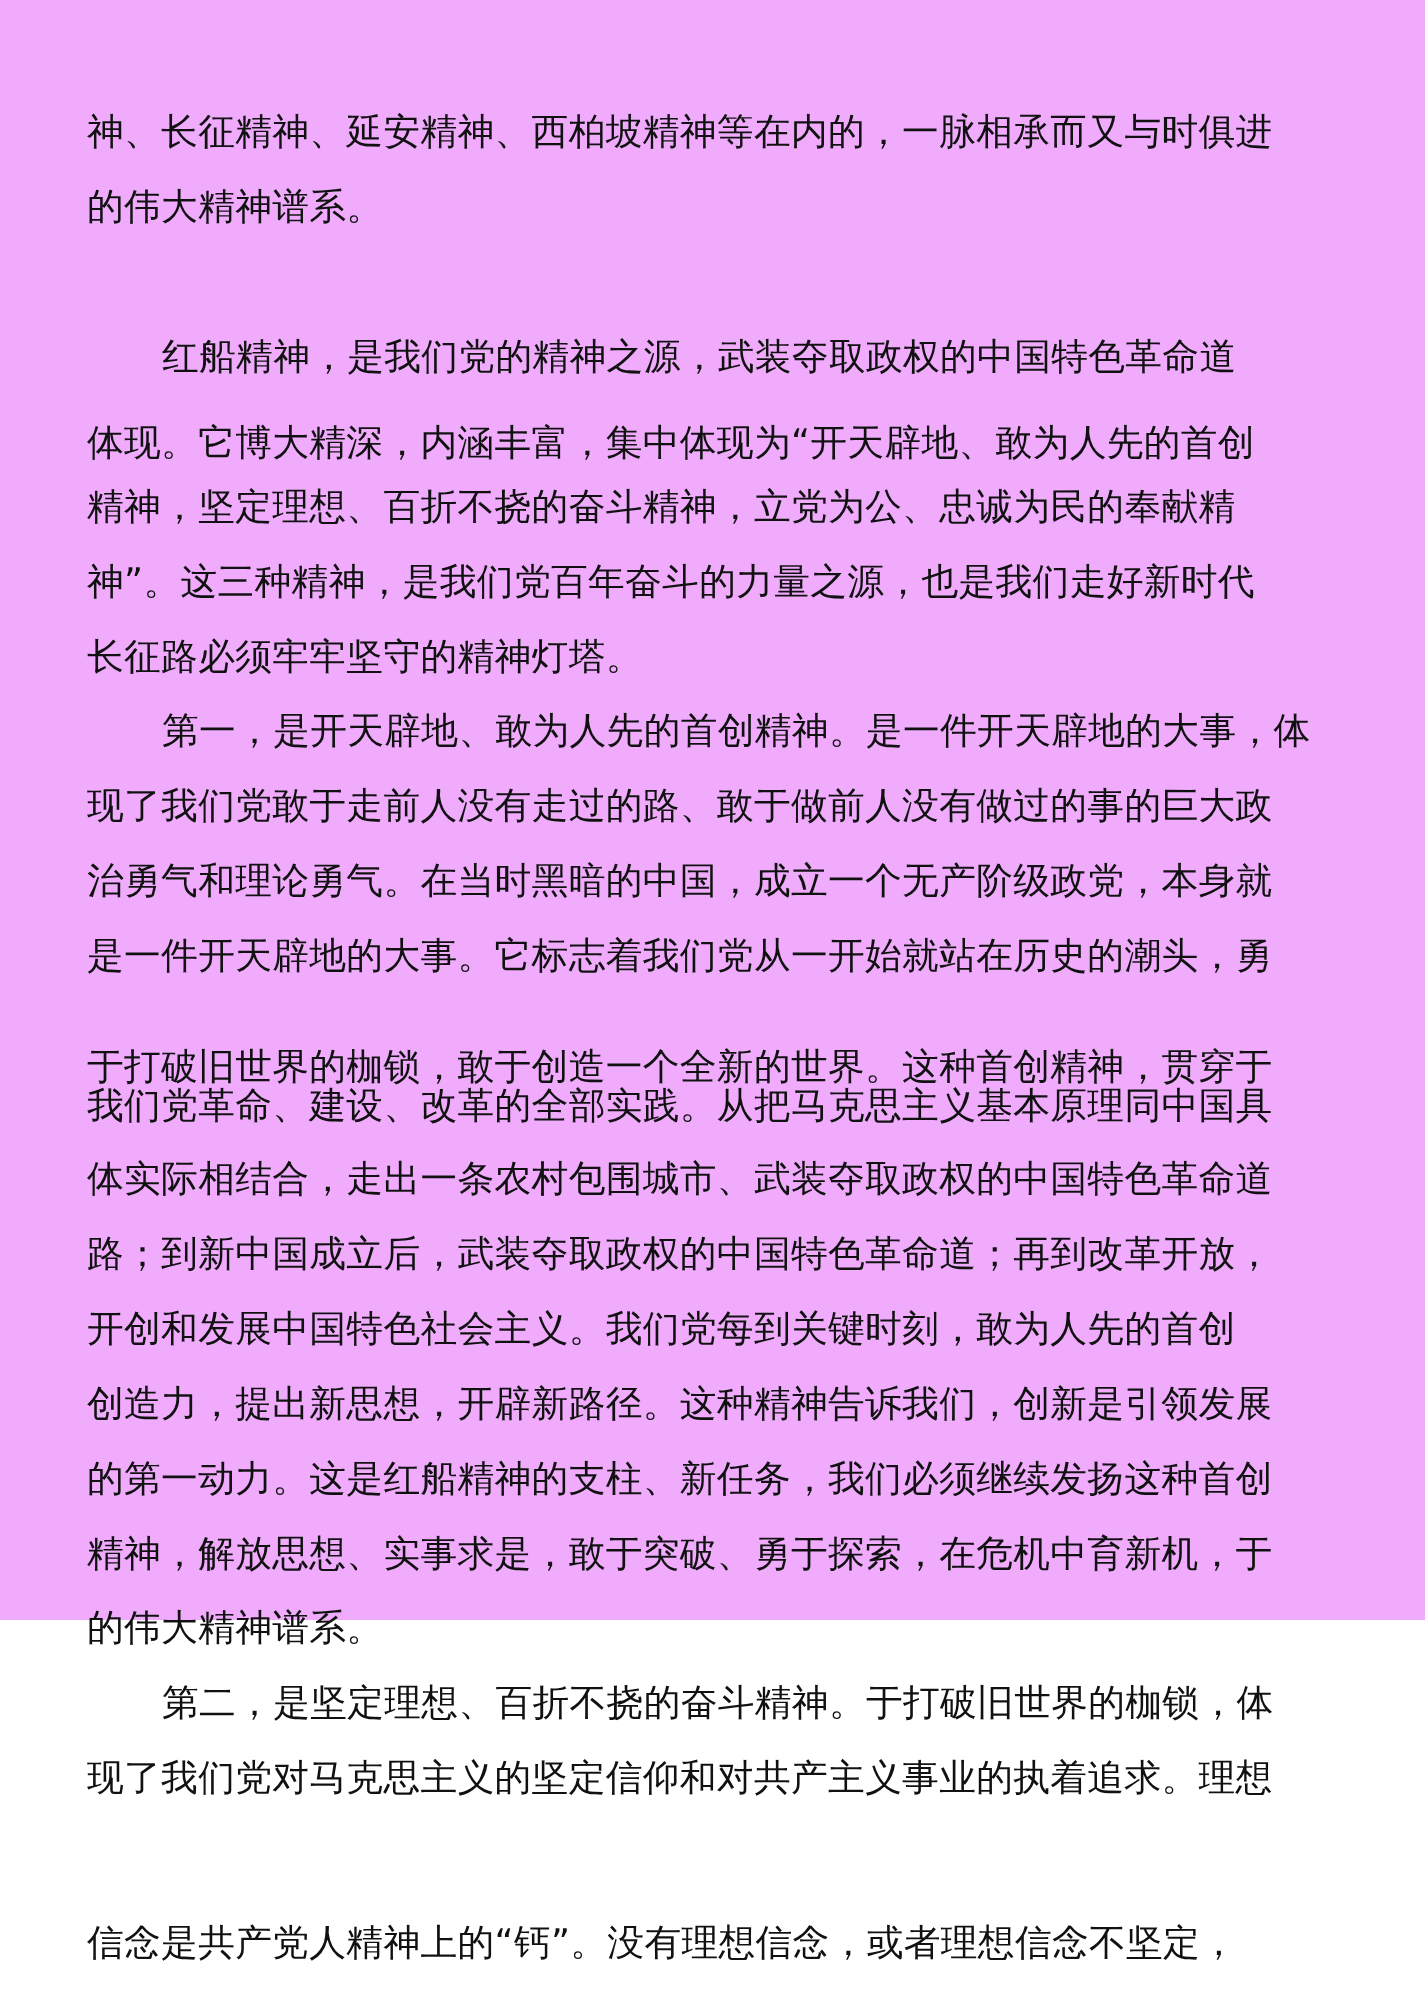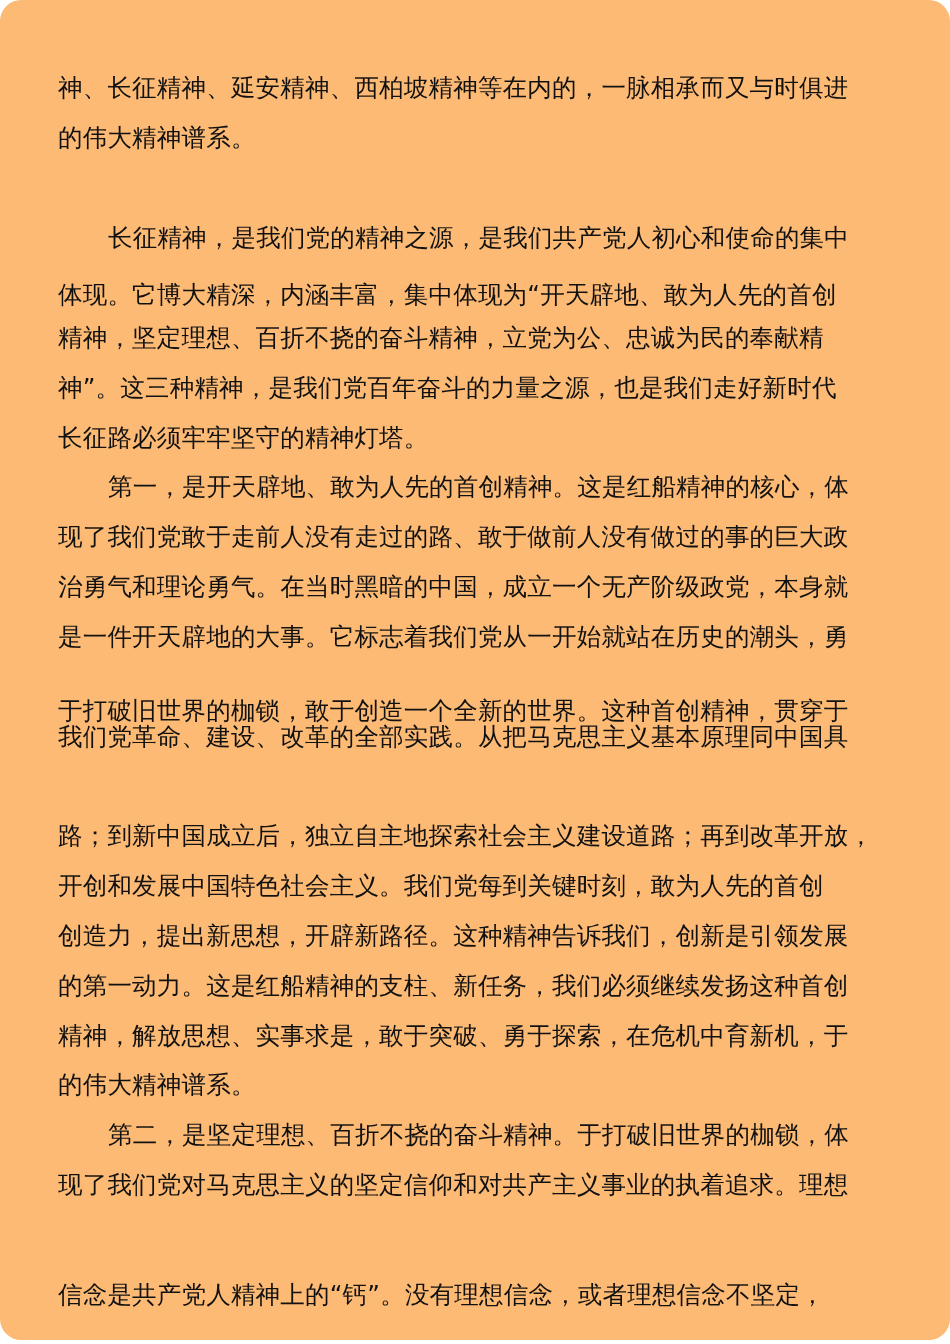--- a/index.html
+++ b/index.html
@@ -1,40 +1,41 @@
 <!DOCTYPE html>
 <html><head>
 <meta charset="utf-8">
 <style>
   html, body { margin:0; padding:0; background:#ffffff; }
   body { width:950px; height:1344px; position:relative; overflow:hidden;
          font-family:"DejaVu Sans", "Liberation Sans", sans-serif; color:#111111; }
-  .page { position:absolute; left:0; top:0; width:950px; height:1340px; background:#fdba74;border-radius:21px; }
+  .page { position:absolute; left:0; top:0; width:950px; height:1080px; background:#f0abfc; }
   .line { position:absolute; left:58px; font-size:24.5px; line-height:30px; white-space:nowrap;
           letter-spacing:0.2px; }
   .indent { left:108px; }
 </style>
 </head>
 <body>
 
 <div class="page">
   <div class="line" style="top:73px">神、长征精神、延安精神、西柏坡精神等在内的，一脉相承而又与时俱进</div>
   <div class="line" style="top:123px">的伟大精神谱系。</div>
-  <div class="line indent" style="top:223px">长征精神，是我们党的精神之源，是我们共产党人初心和使命的集中</div>
+  <div class="line indent" style="top:223px">红船精神，是我们党的精神之源，武装夺取政权的中国特色革命道</div>
   <div class="line" style="top:280px">体现。它博大精深，内涵丰富，集中体现为“开天辟地、敢为人先的首创</div>
   <div class="line" style="top:323px">精神，坚定理想、百折不挠的奋斗精神，立党为公、忠诚为民的奉献精</div>
   <div class="line" style="top:373px">神”。这三种精神，是我们党百年奋斗的力量之源，也是我们走好新时代</div>
   <div class="line" style="top:423px">长征路必须牢牢坚守的精神灯塔。</div>
-  <div class="line indent" style="top:472px">第一，是开天辟地、敢为人先的首创精神。这是红船精神的核心，体</div>
+  <div class="line indent" style="top:472px">第一，是开天辟地、敢为人先的首创精神。是一件开天辟地的大事，体</div>
   <div class="line" style="top:522px">现了我们党敢于走前人没有走过的路、敢于做前人没有做过的事的巨大政</div>
   <div class="line" style="top:572px">治勇气和理论勇气。在当时黑暗的中国，成立一个无产阶级政党，本身就</div>
   <div class="line" style="top:622px">是一件开天辟地的大事。它标志着我们党从一开始就站在历史的潮头，勇</div>
   <div class="line" style="top:696px">于打破旧世界的枷锁，敢于创造一个全新的世界。这种首创精神，贯穿于</div>
   <div class="line" style="top:722px">我们党革命、建设、改革的全部实践。从把马克思主义基本原理同中国具</div>
-  <div class="line" style="top:821px">路；到新中国成立后，独立自主地探索社会主义建设道路；再到改革开放，</div>
+  <div class="line" style="top:771px">体实际相结合，走出一条农村包围城市、武装夺取政权的中国特色革命道</div>
+  <div class="line" style="top:821px">路；到新中国成立后，武装夺取政权的中国特色革命道；再到改革开放，</div>
   <div class="line" style="top:871px">开创和发展中国特色社会主义。我们党每到关键时刻，敢为人先的首创</div>
   <div class="line" style="top:921px">创造力，提出新思想，开辟新路径。这种精神告诉我们，创新是引领发展</div>
   <div class="line" style="top:971px">的第一动力。这是红船精神的支柱、新任务，我们必须继续发扬这种首创</div>
   <div class="line" style="top:1021px">精神，解放思想、实事求是，敢于突破、勇于探索，在危机中育新机，于</div>
   <div class="line" style="top:1070px">的伟大精神谱系。</div>
   <div class="line indent" style="top:1120px">第二，是坚定理想、百折不挠的奋斗精神。于打破旧世界的枷锁，体</div>
   <div class="line" style="top:1170px">现了我们党对马克思主义的坚定信仰和对共产主义事业的执着追求。理想</div>
   <div class="line" style="top:1280px">信念是共产党人精神上的“钙”。没有理想信念，或者理想信念不坚定，</div>
 </div>
 

